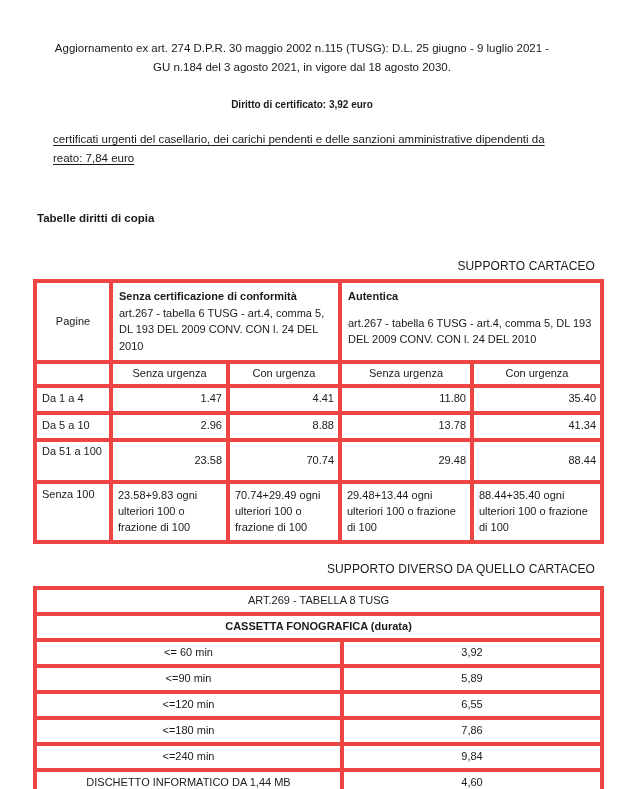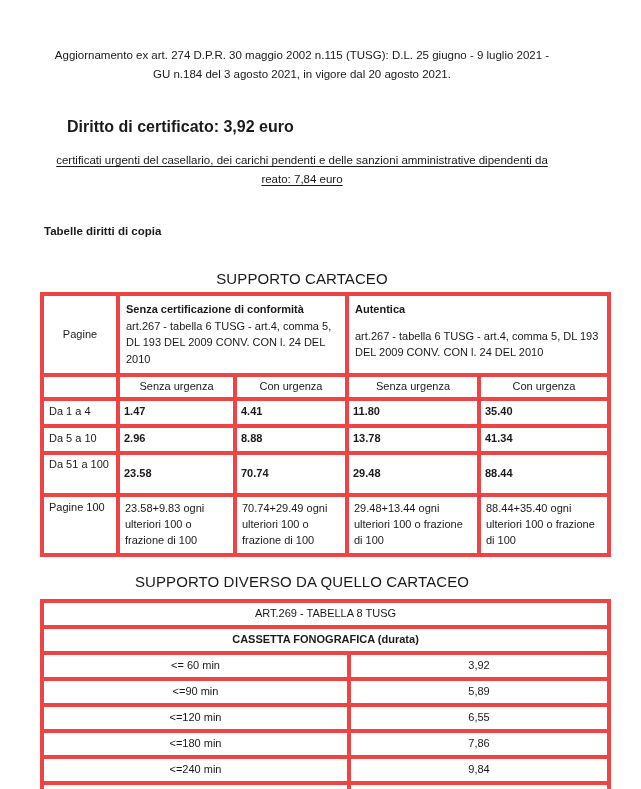--- a/index.html
+++ b/index.html
@@ -12,69 +12,69 @@
     height: 789px;
     font-family: "Liberation Sans", sans-serif;
     color: #1a1a1a;
     overflow: hidden;
   }
   .page {
     position: relative;
     width: 604px;
     height: 789px;
     box-sizing: border-box;
-    padding: 16px;
+    padding: 9px;
   }
 
   
   .intro {
     margin: 0;
     padding: 30px 36px 0 36px;
     text-align: center;
     font-size: 11.5px;
     line-height: 19px;
     color: #1a1a1a;
   }
 
   .diritto {
-    margin: 15px;
+    margin: 0;
     padding: 18px 36px 0 36px;
-    text-align: left;
-    font-size: 16px;
+    text-align: center;
+    font-size: 10px;
     line-height: 19px;
     font-weight: bold;
     color: #1a1a1a;
   }
 
   .urgenti {
-    margin: 8px;
+    margin: 16px;
     padding: 0 28px 0 28px;
-    text-align: center;
+    text-align: left;
     font-size: 11.5px;
     line-height: 19px;
     color: #1a1a1a;
   }
   .urgenti span.u {
     text-decoration: underline;
     text-underline-offset: 2px;
   }
 
   .tabelle-title {
     margin: 0;
     padding: 26px 0 0 28px;
     font-size: 11.5px;
     font-weight: bold;
     line-height: 16px;
     color: #1a1a1a;
   }
 
   
   .table-caption {
-    text-align: center;
-    font-size: 15px;
+    text-align: right;
+    font-size: 12px;
     line-height: 16px;
     color: #1a1a1a;
     letter-spacing: 0.1px;
   }
   .cap-1 { padding: 32px 0 5px 0; }
   .cap-2 { padding: 17px 0 9px 0; }
 
   
   table.doc {
     border-collapse: collapse;
@@ -120,22 +120,21 @@
   }
   #t1 td.sub-hdr {
     text-align: center;
     padding: 2px 4px;
   }
   #t1 td.rowlabel {
     text-align: left;
     padding-left: 5px;
   }
   #t1 td.num {
-    text-align: left;
-    font-weight: bold;
+    text-align: right;
   }
   #t1 td.note {
     text-align: left;
     vertical-align: top;
     padding: 3px 5px 5px 5px;
     line-height: 16px;
     margin-top: 38px;
   }
   #t1 tr.r-data td { height: 19px; }
   #t1 tr.r-51 td { height: 34px; }
@@ -159,21 +158,21 @@
     font-weight: normal;
   }
 </style>
 </head>
 <body>
 
 <div class="page">
 
   <p class="intro">
     <span>Aggiornamento ex art. 274 D.P.R. 30 maggio 2002 n.115 (TUSG): D.L. 25 giugno - 9 luglio 2021 -</span><br>
-    <span>GU n.184 del 3 agosto 2021, in vigore dal 20 agosto 2021.</span>
+    <span>GU n.184 del 3 agosto 2021, in vigore dal 18 agosto 2030.</span>
   </p>
 
   <p class="diritto">Diritto di certificato: 3,92 euro</p>
 
   <p class="urgenti">
     <span class="u">certificati urgenti del casellario, dei carichi pendenti e delle sanzioni amministrative dipendenti da</span><br>
     <span class="u">reato: 7,84 euro</span>
   </p>
 
   <p class="tabelle-title">Tabelle diritti di copia</p>
@@ -224,21 +223,21 @@
         <td class="num">41.34</td>
       </tr>
       <tr class="r-51">
         <td class="rowlabel two-line">Da 51 a 100</td>
         <td class="num">23.58</td>
         <td class="num">70.74</td>
         <td class="num">29.48</td>
         <td class="num">88.44</td>
       </tr>
       <tr>
-        <td class="rowlabel" style="vertical-align:top;padding-top:3px;">Pagine 100</td>
+        <td class="rowlabel" style="vertical-align:top;padding-top:3px;">Senza 100</td>
         <td class="note">23.58+9.83 ogni ulteriori 100 o frazione di 100</td>
         <td class="note">70.74+29.49 ogni ulteriori 100 o frazione di 100</td>
         <td class="note">29.48+13.44 ogni ulteriori 100 o frazione di 100</td>
         <td class="note">88.44+35.40 ogni ulteriori 100 o frazione di 100</td>
       </tr>
     </tbody>
   </table>
 
   <div class="table-caption cap-2">SUPPORTO DIVERSO DA QUELLO CARTACEO</div>
 

